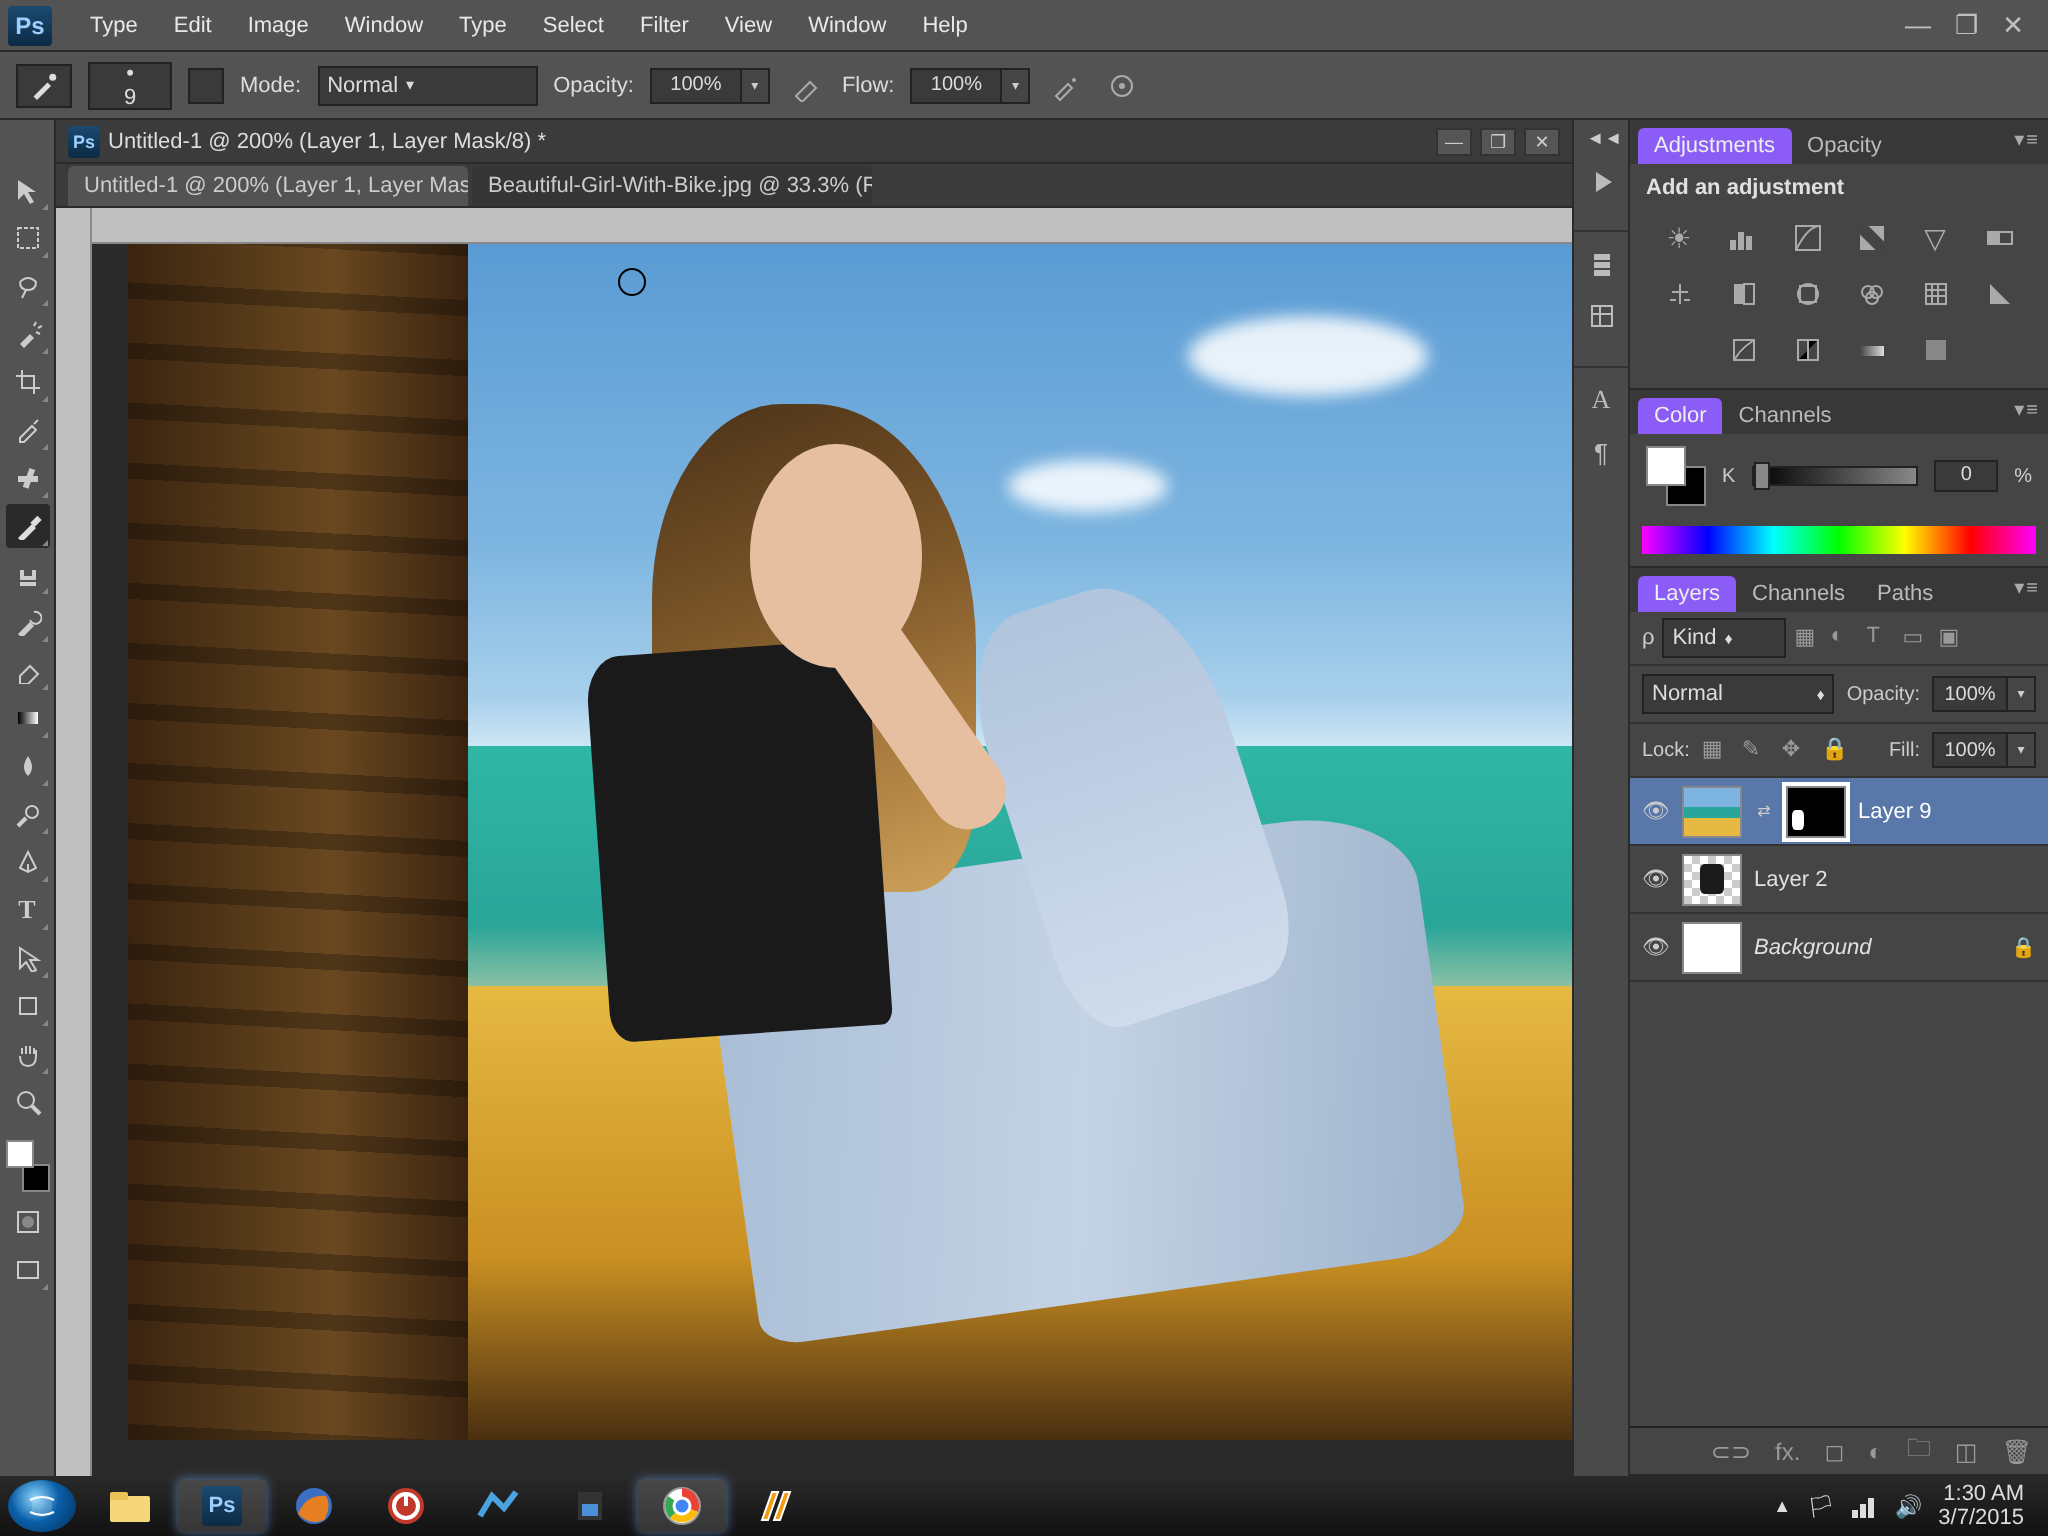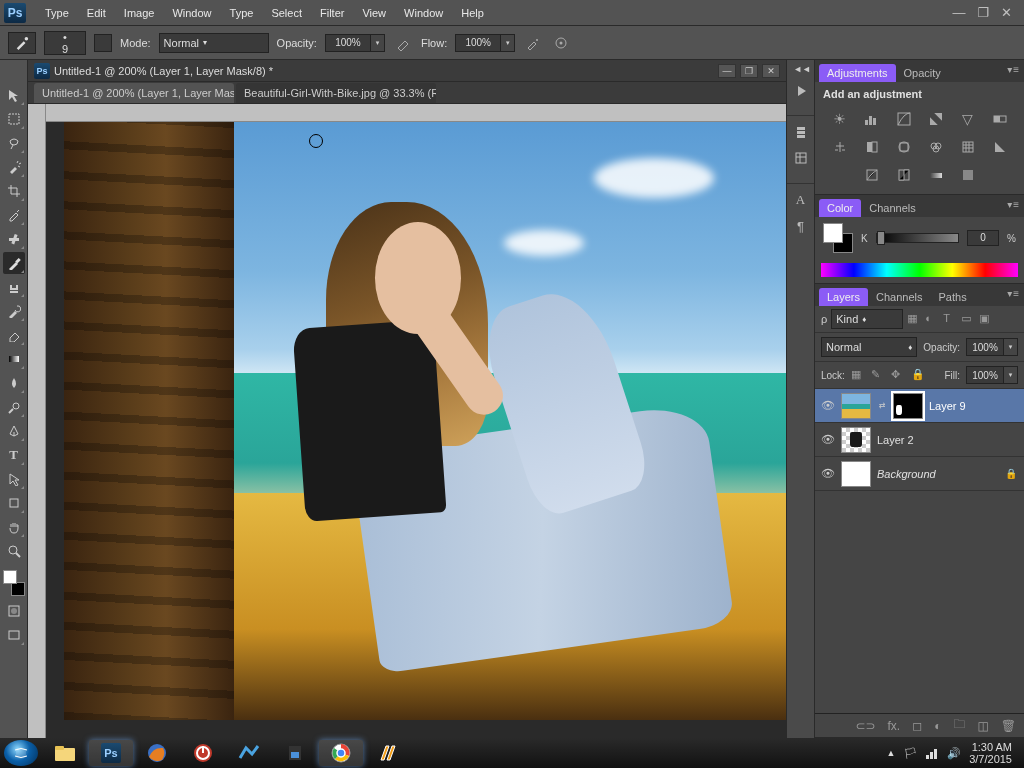--- a/index.html
+++ b/index.html
@@ -559,21 +559,21 @@
 
     <div class="panel" style="flex:1;display:flex;flex-direction:column">
       <div class="panel-tabs">
         <div class="ptab active">Layers</div>
         <div class="ptab">Channels</div>
         <div class="ptab">Paths</div>
         <span class="panel-menu">▾≡</span>
       </div>
       <div class="layers-opts">
         <span style="color:#ccc">ρ</span>
-        <div class="opt-dd kind-dd" style="width:72px">
+        <div class="opt-dd kind-dd" style="width:62px">
             <span>Kind</span>
             <span class="caret">♦</span>
           </div>
         <span class="filt">▦</span>
         <span class="filt">◐</span>
         <span class="filt">T</span>
         <span class="filt">▭</span>
         <span class="filt">▣</span>
       </div>
       <div class="lay-row2">

